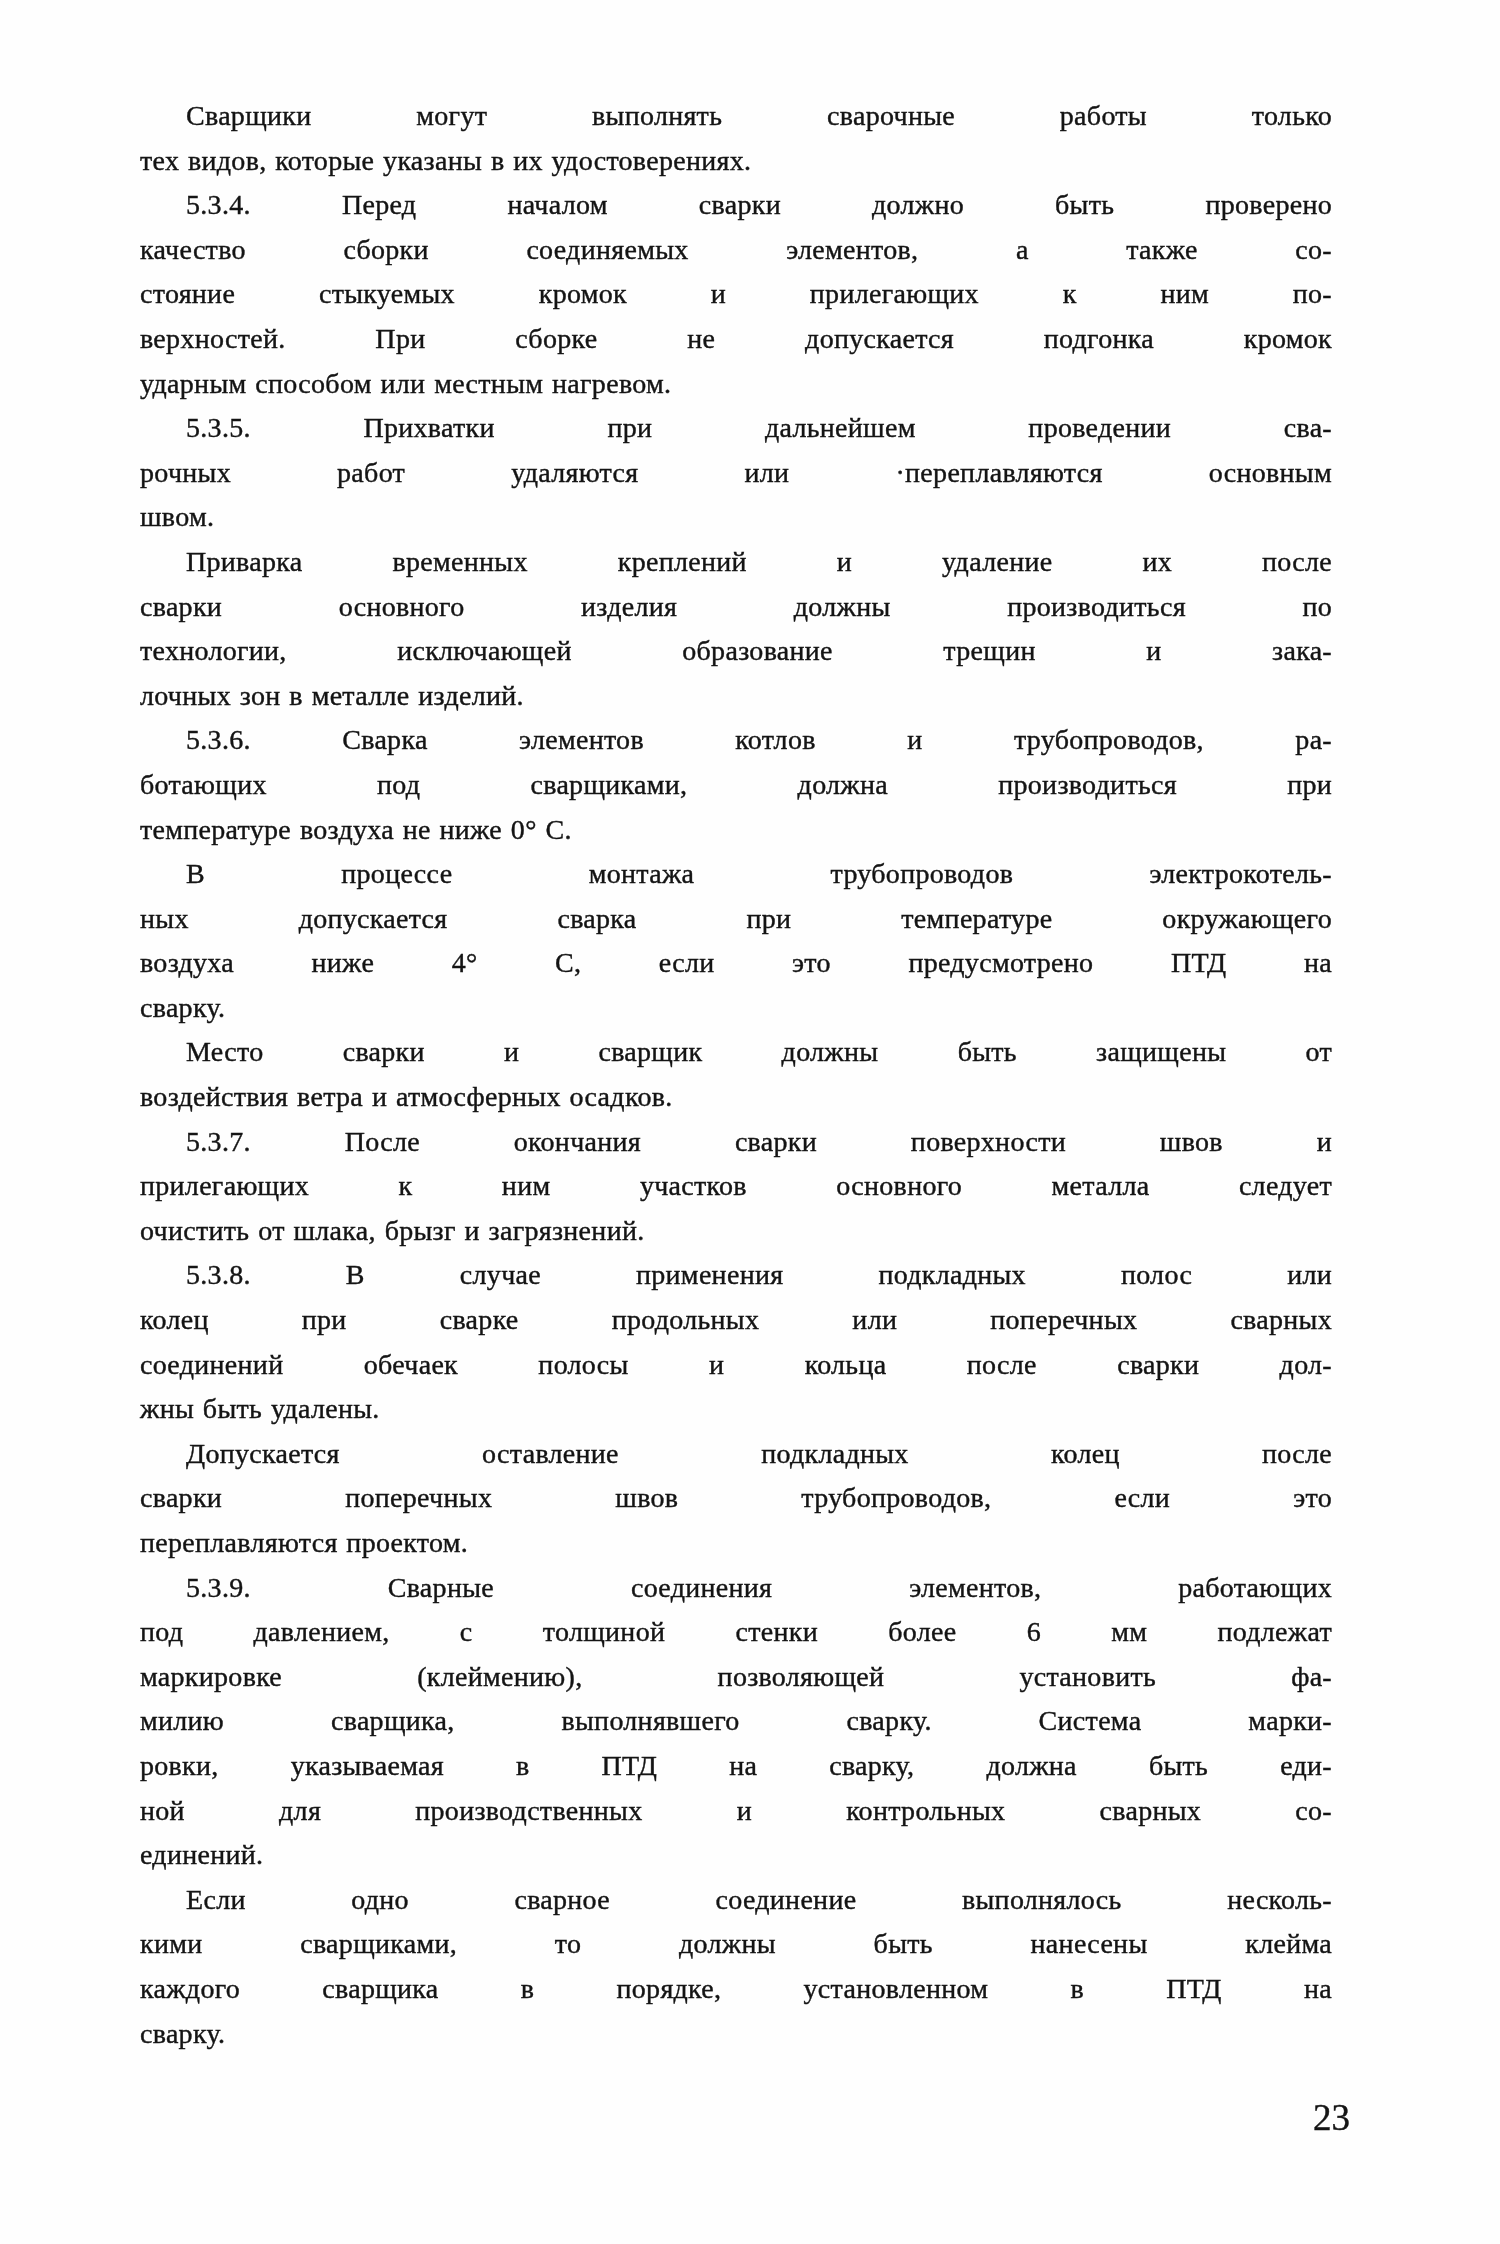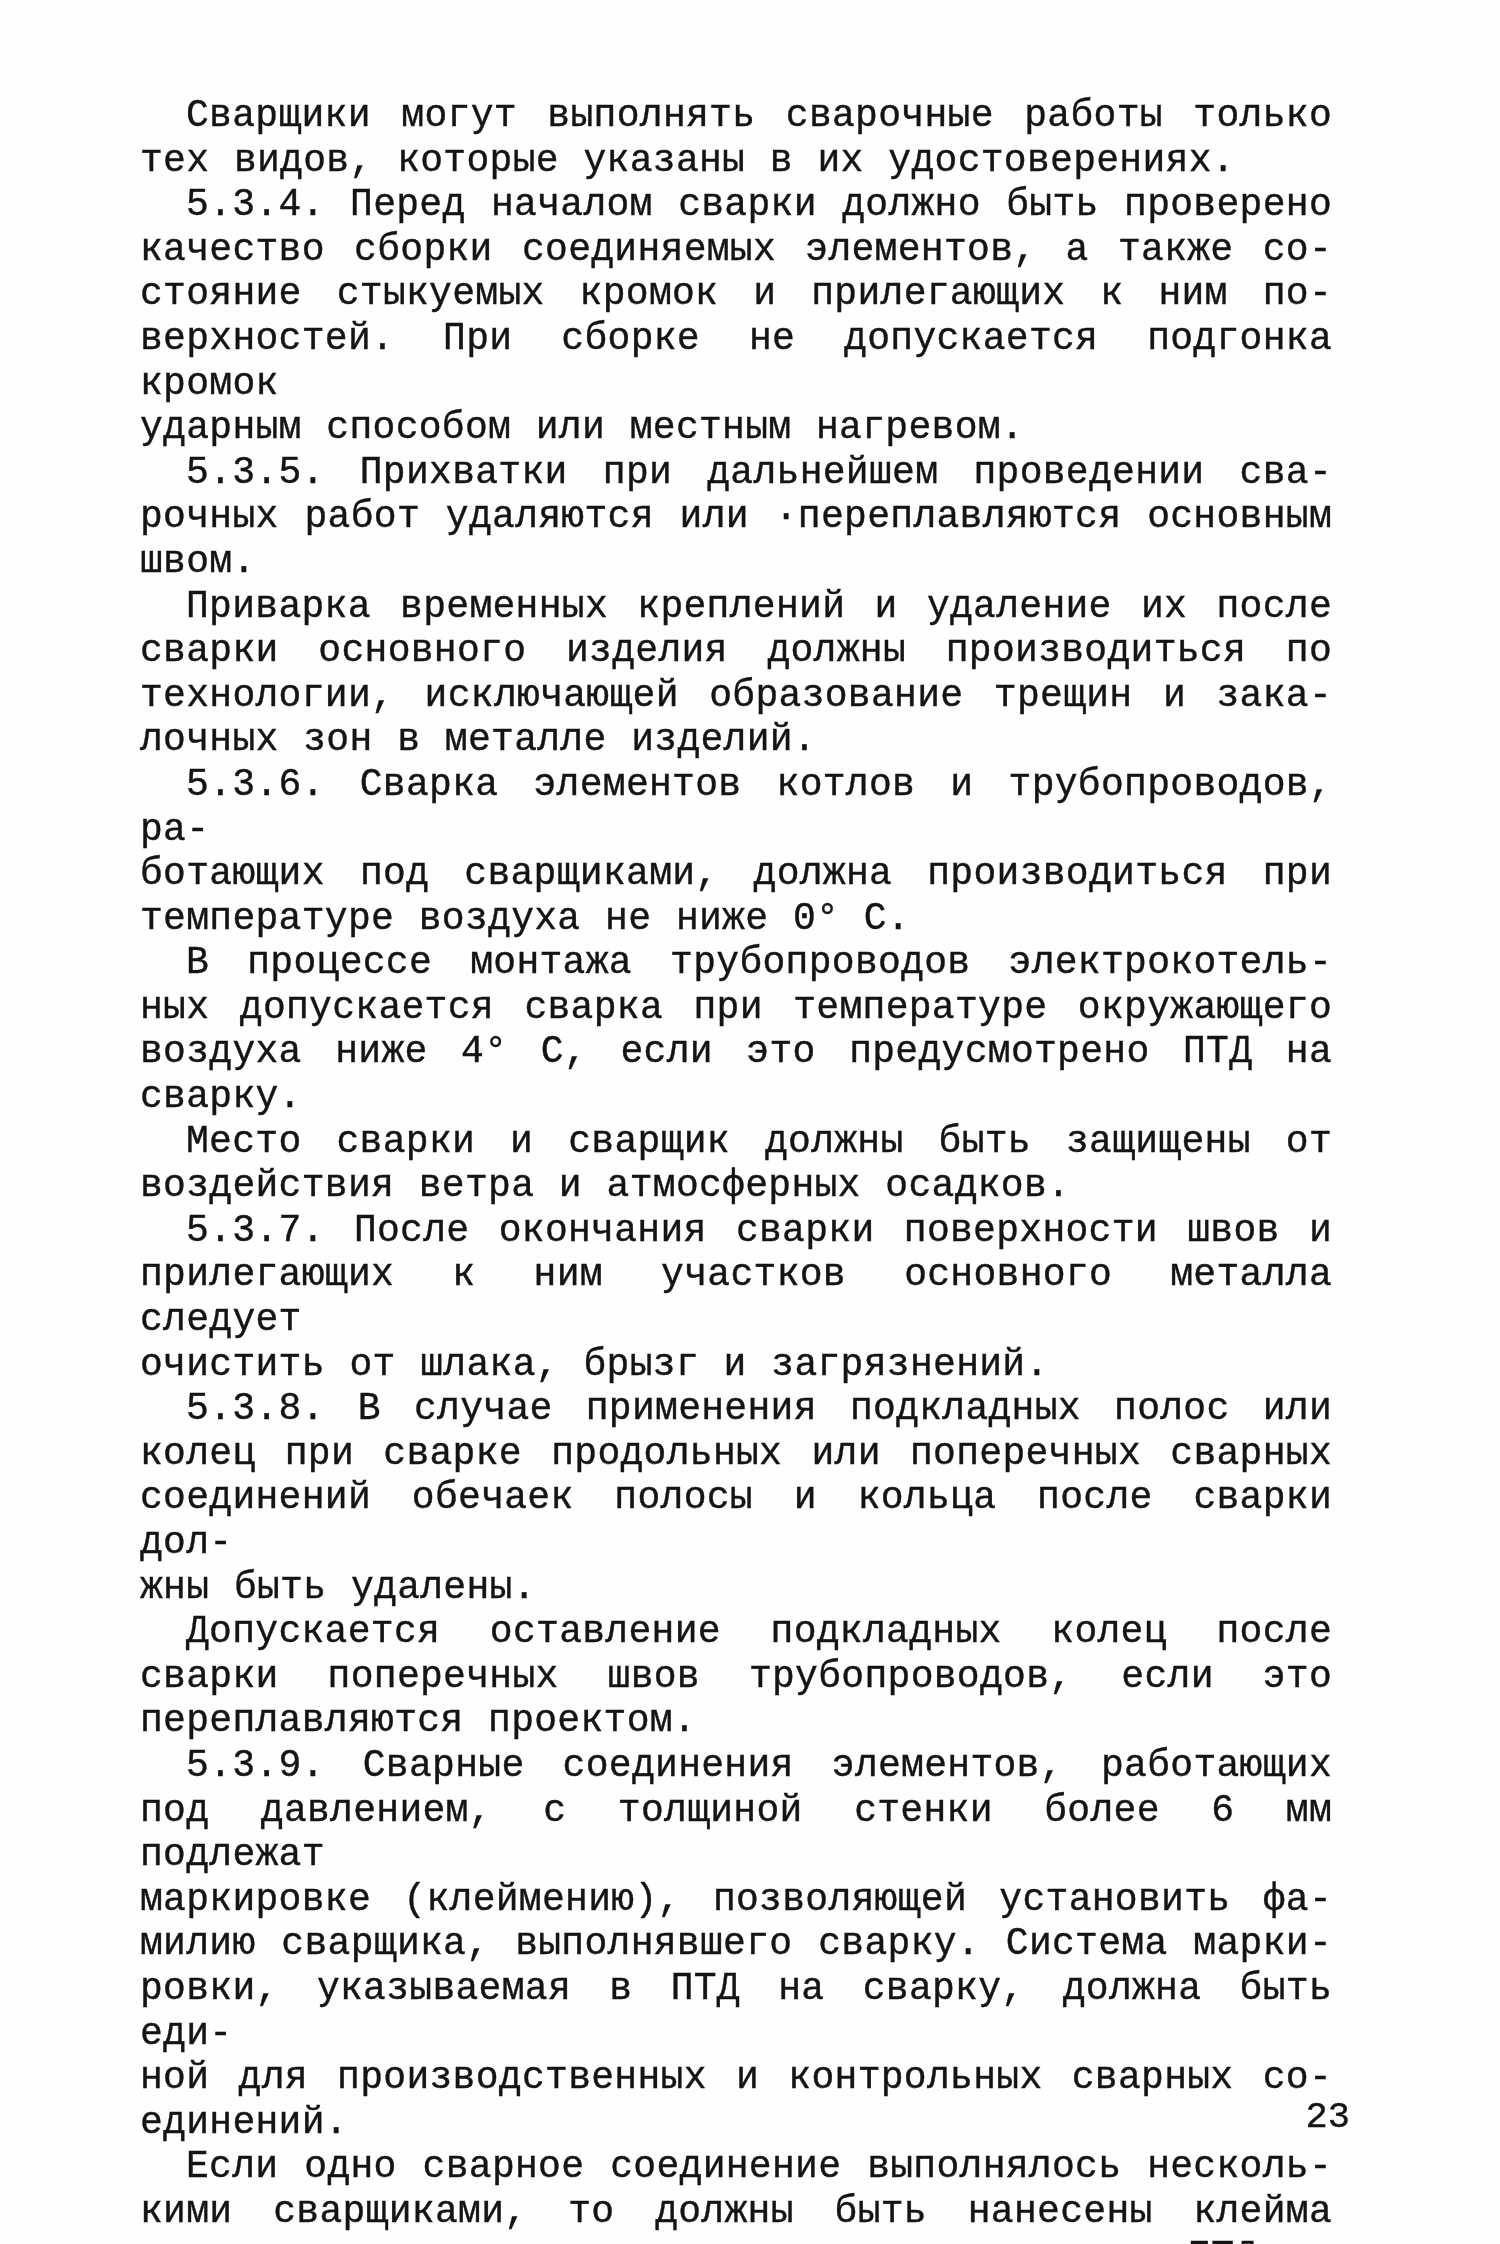--- a/index.html
+++ b/index.html
@@ -15,42 +15,42 @@
     overflow: hidden;
     color: #141414;
   }
   .text-block {
     position: absolute;
     left: 140px;
     top: 94px;
     width: 1192px;
   }
   .line {
-    font-family: Liberation Mono, monospace;
-    font-size: 38px;
+    font-family: Liberation Serif, serif;
+    font-size: 28px;
     line-height: 44.6px;
     color: #141414;
     letter-spacing: 0.3px;
     word-spacing: 1.5px;
     text-align: justify;
     text-align-last: justify;
     -webkit-text-stroke: 0.4px #141414;
   }
   .line.end {
     text-align: right;
     text-align-last: left;
   }
   .line.ind {
     text-indent: 46px;
   }
   .page-number {
     position: absolute;
     top: 2096px;
     right: 150px;
-    font-family: Liberation Mono, monospace;
+    font-family: Liberation Serif, serif;
     font-size: 37px;
     color: #141414;
     -webkit-text-stroke: 0.4px #141414;
   }
 </style>
 </head>
 <body>
 
 <div class="page">
   <div class="text-block" id="text-block">

